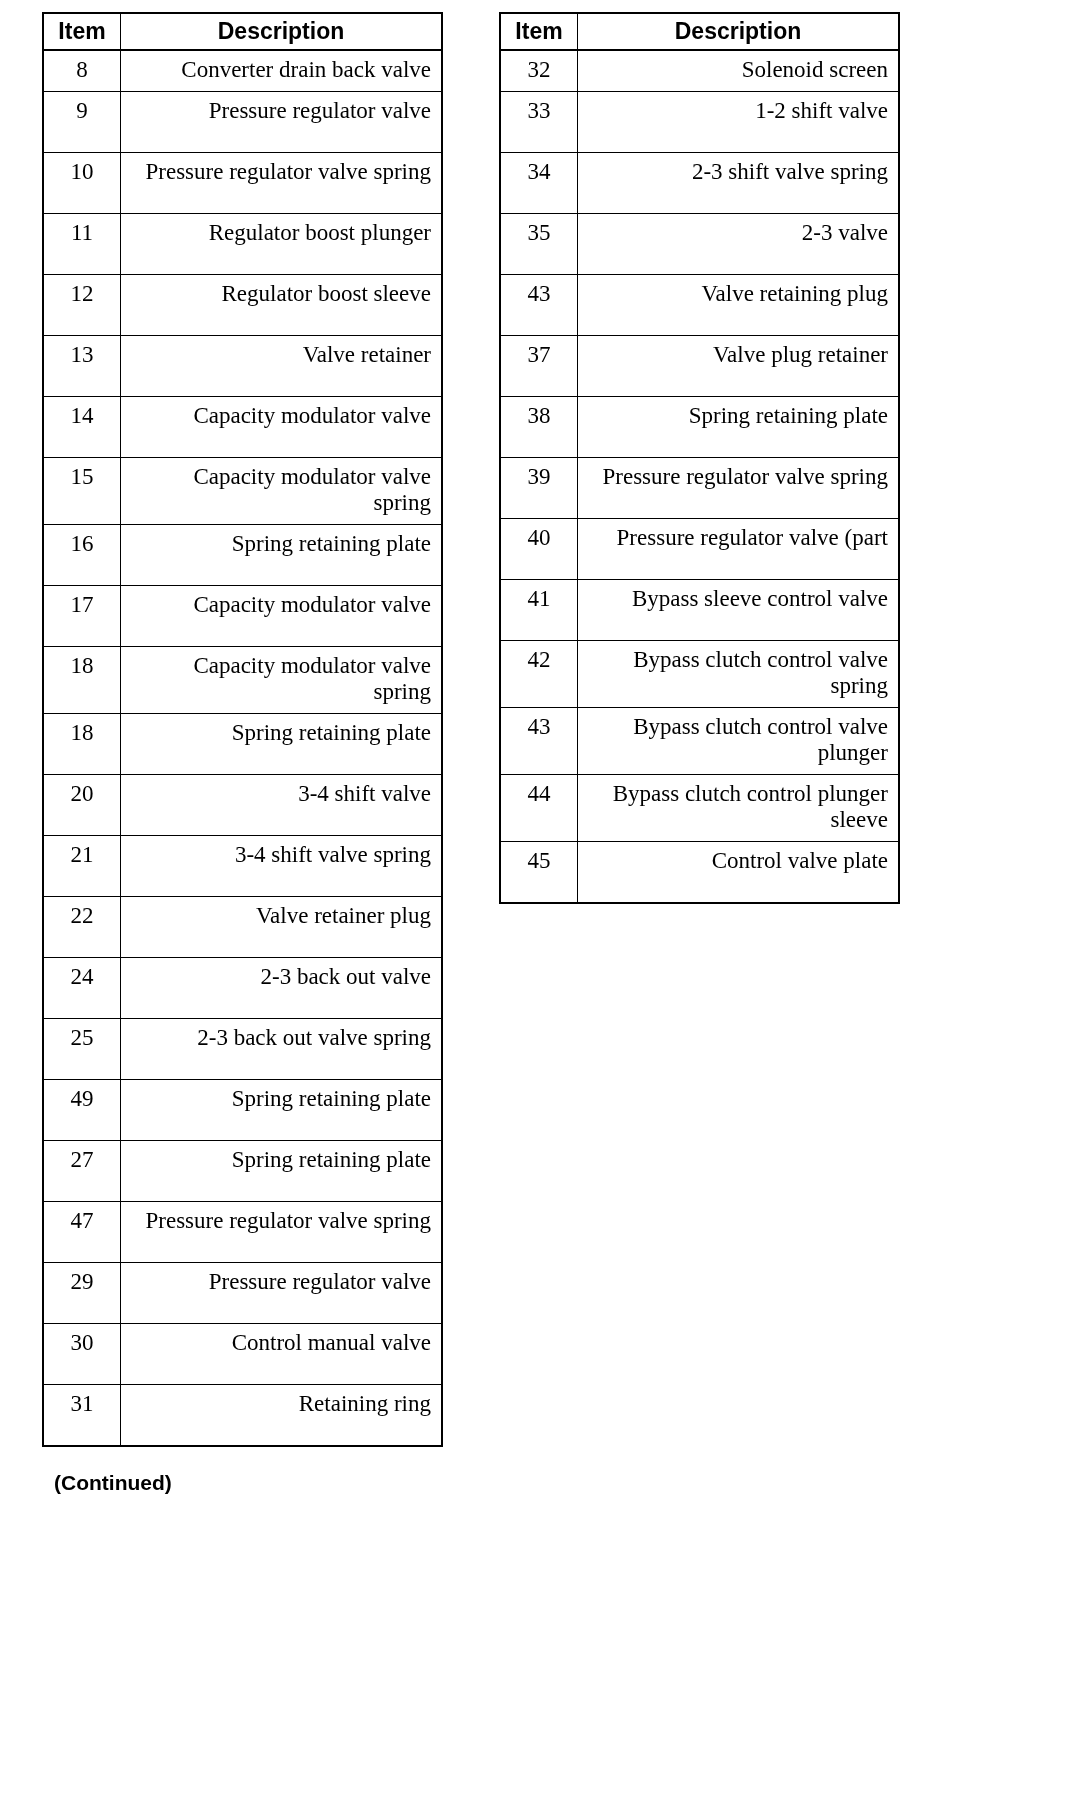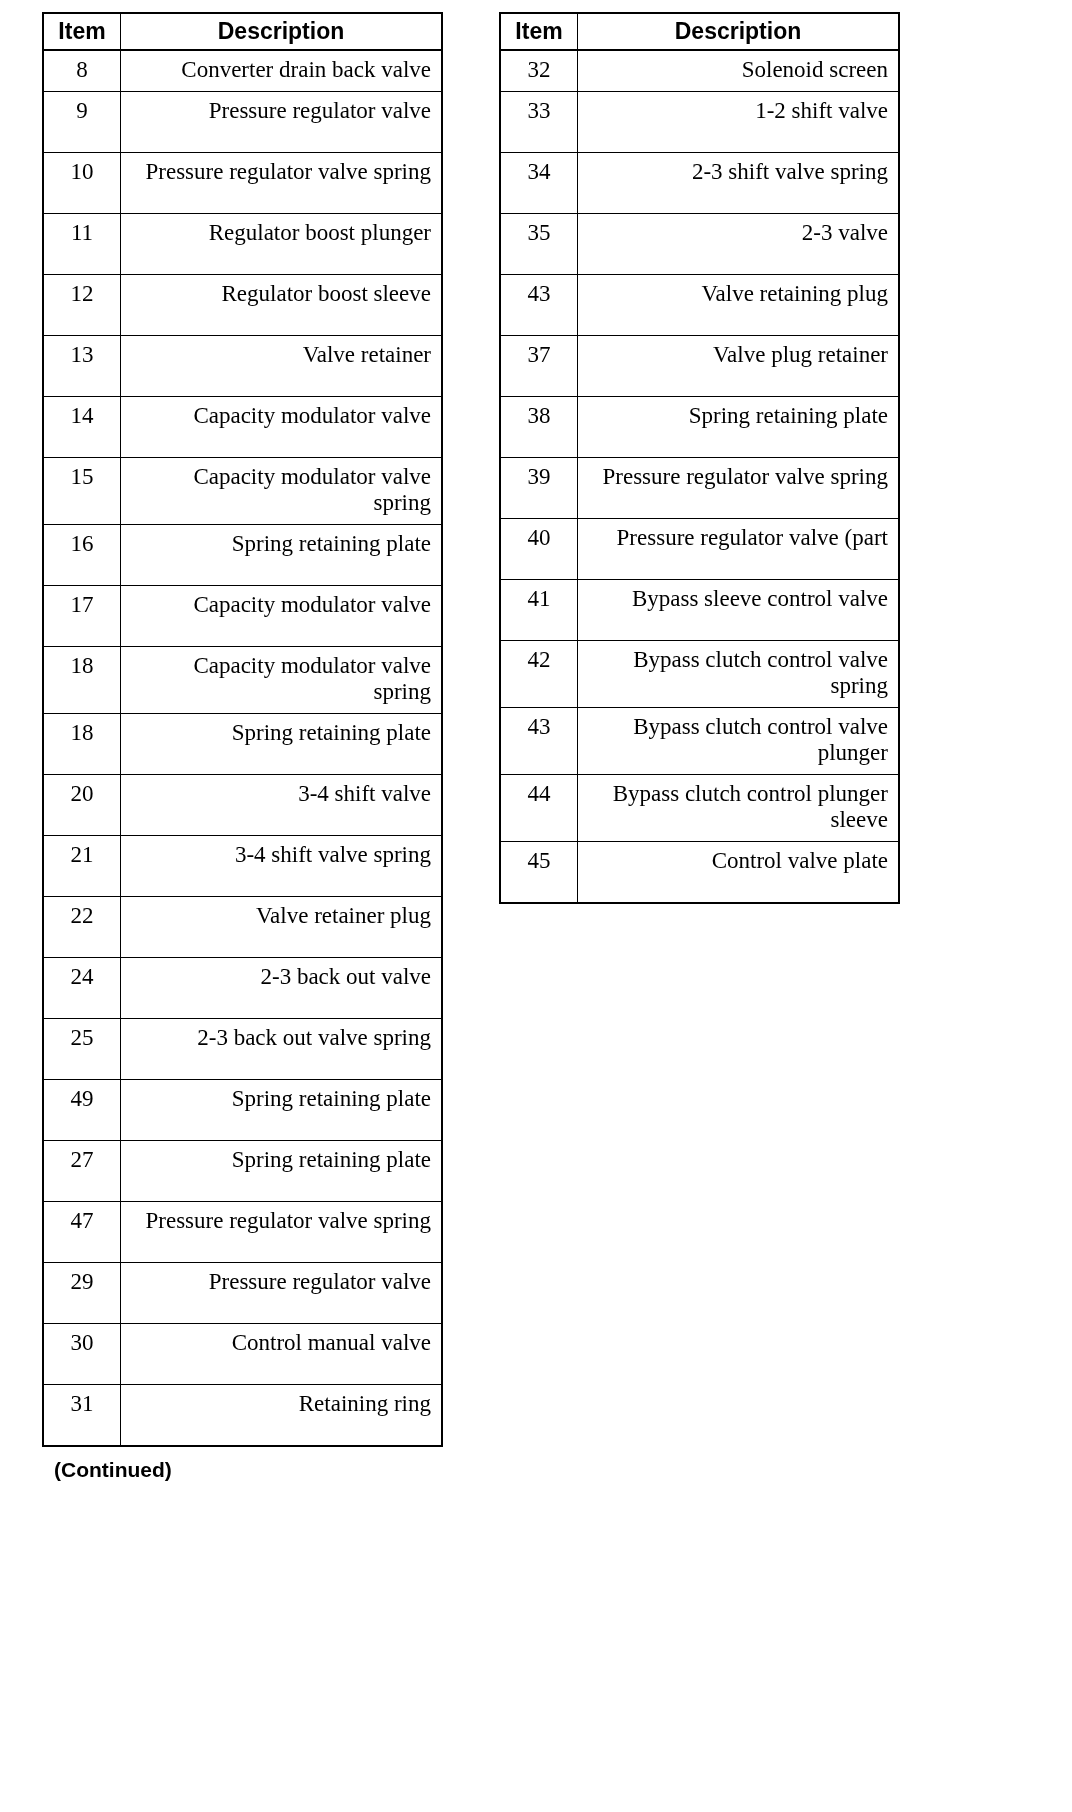--- a/index.html
+++ b/index.html
@@ -64,21 +64,21 @@
   table.parts-table tbody td {
     height: 46px;
   }
   table.parts-table tbody tr:first-child td {
     height: 24px;
   }
   .continued {
     font-family: "Liberation Sans", sans-serif;
     font-weight: bold;
     font-size: 21px;
-    margin: 11px 0 0 12px;
+    margin: 24px 0 0 12px;
   }
 </style>
 </head>
 <body>
 
 <div class="page">
   <div class="tables-wrap">
     <table class="parts-table">
         <thead>
           <tr>

